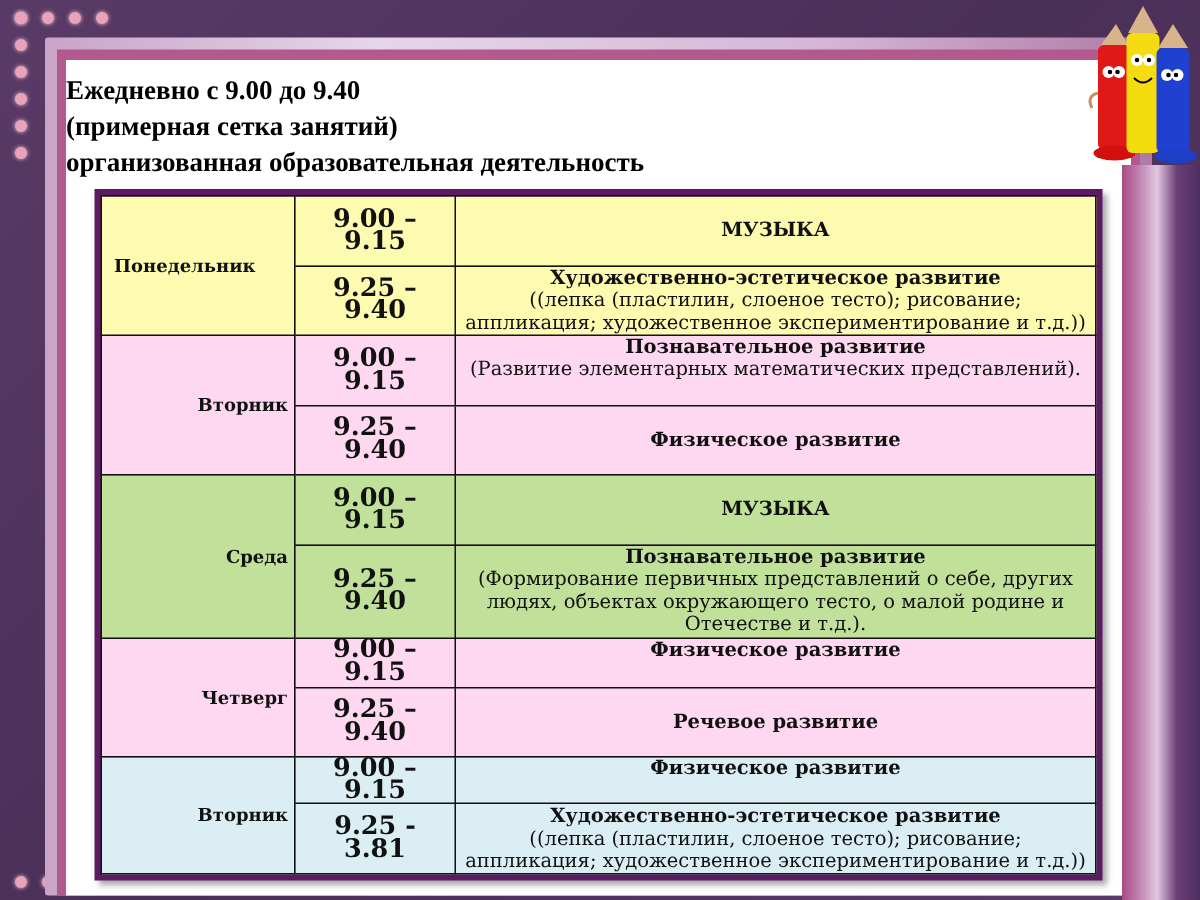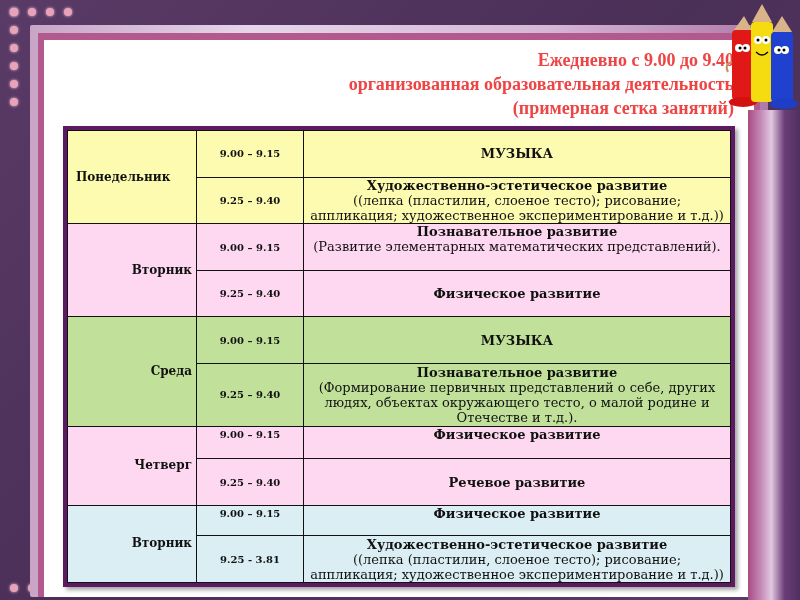--- a/index.html
+++ b/index.html
@@ -21,38 +21,38 @@
   }
   .frame-mid {
     position:absolute; left:38px; top:33px; width:722px; height:564px;
     background:#b25a8d;
   }
   .frame-inner {
     position:absolute; left:44px; top:40px; width:710px; height:557px;
     background:#ffffff;
   }
   .title {
-    position:absolute; left:44px; top:48px; width:690px; text-align:right;
-    color:#ef4444; font-weight:bold; font-size:18px; line-height:24px;
+    position:absolute; left:44px; top:48px; width:690px; text-align:left;
+    color:#000000; font-weight:bold; font-size:18px; line-height:24px;
     font-family:"Liberation Serif", serif;
   }
   .table-wrap {
     position:absolute; left:63px; top:126px; width:672px; height:461px;
     background:#5b1a62; padding:4px; box-sizing:border-box;
     box-shadow: 3px 3px 4px rgba(0,0,0,0.35);
   }
   table {
     border-collapse:collapse; width:100%; height:100%;
     font-family:"DejaVu Serif", serif; color:#111;
     table-layout:fixed;
   }
   td { border:1px solid #111; text-align:center; padding:0 4px; font-size:13px; line-height:15px; }
   td.day { text-align:left; font-weight:bold; font-size:12px; padding-left:8px; }
   td.day.center { text-align:right; padding-left:0; }
-  td.time { font-weight:bold; font-size:10px;margin-top:32px; }
+  td.time { font-weight:bold; font-size:17px;margin-top:32px; }
   .act-title { font-weight:bold; }
   .act-desc { font-weight:normal; }
   .mon { background:#fdfbb0; }
   .tue { background:#fdd8f0; }
   .wed { background:#c1e09a; }
   .thu { background:#fdd8f0; }
   .fri { background:#daeef3; }
   .va-top { vertical-align:top; }
 
   .mascot { position:absolute; left:724px; top:2px; width:76px; height:108px; }
@@ -89,22 +89,22 @@
     <span class="dot"></span>
 </div>
 
 <div class="frame-outer"></div>
 <div class="frame-mid"></div>
 <div class="frame-inner"></div>
 <div class="pillar"></div>
 
 <div class="title">
   <div>Ежедневно с 9.00 до 9.40</div>
+  <div>(примерная сетка занятий)</div>
   <div>организованная образовательная деятельность</div>
-  <div>(примерная сетка занятий)</div>
 </div>
 
 <svg class="mascot" viewBox="0 0 76 108">
 
   <polygon points="10,28 20,14 28,28" fill="#d9b48a"></polygon>
   <rect x="8" y="28" width="22" height="70" rx="4" fill="#e01818"></rect>
   <ellipse cx="19" cy="100" rx="14" ry="5" fill="#d31010"></ellipse>
   <circle cx="15" cy="46" r="4" fill="#fff"></circle>
     <circle cx="22" cy="46" r="4" fill="#fff"></circle>
   <circle cx="16" cy="46" r="1.5" fill="#000"></circle>

